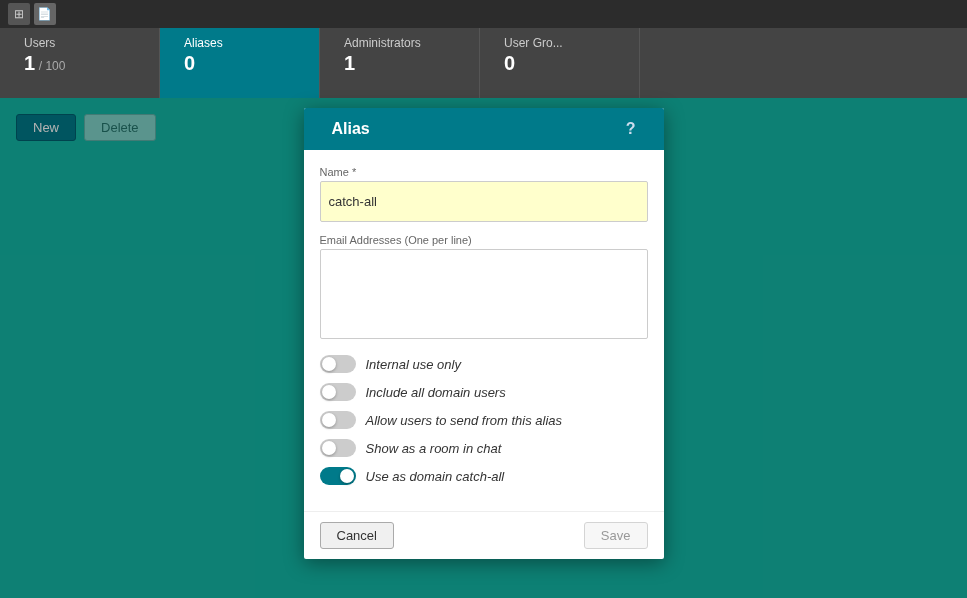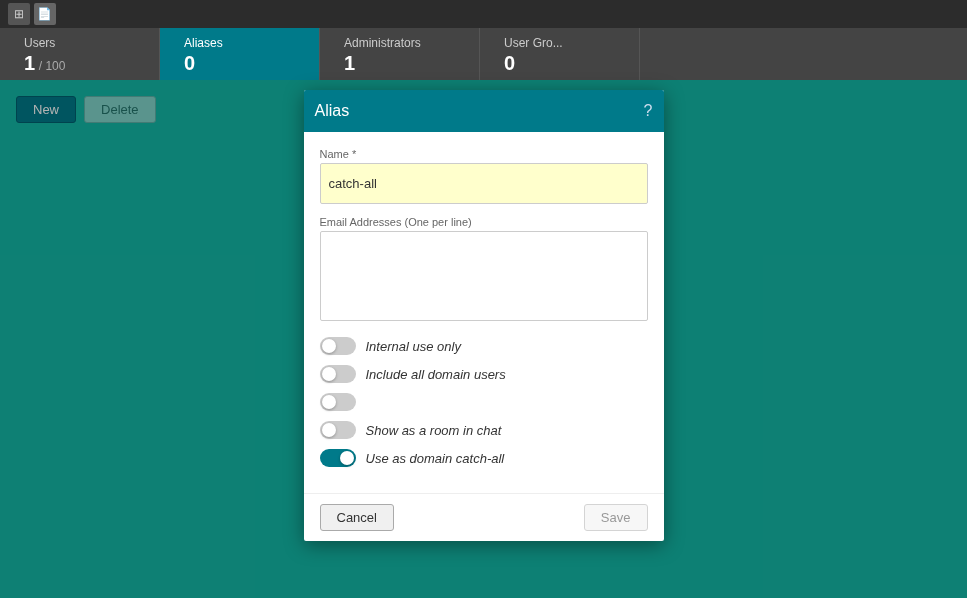--- a/index.html
+++ b/index.html
@@ -20,21 +20,21 @@
       border-radius: 2px;
       display: flex; align-items: center; justify-content: center;
       color: #ccc; font-size: 12px;
     }
     .top-bar-icon.active { background: #666; }
 
     
     .stats-bar {
       background: #444;
       display: flex;
-      height: 52px;
+      height: 70px;
     }
     .stat-tab {
       padding: 8px 24px;
       min-width: 160px;
       color: #ccc;
       font-size: 13px;
       border-right: 1px solid #555;
       cursor: pointer;
     }
     .stat-tab.active {
@@ -93,26 +93,26 @@
     .modal {
       background: #fff;
       width: 360px;
       border-radius: 2px;
       box-shadow: 0 4px 20px rgba(0,0,0,0.4);
       overflow: hidden;
     }
     .modal-header {
       background: #007a8a;
       color: #fff;
-      padding: 12px 11px;
+      padding: 12px 28px;
       display: flex;
       justify-content: space-between;
       align-items: center;
       font-size: 16px;
-      font-weight: normal;
+      font-weight: bold;
     }
     .modal-help {
       color: #cde;
       font-size: 16px;
       cursor: pointer;
     }
     .modal-body {
       padding: 16px;
     }
 
@@ -269,20 +269,21 @@
           </div>
           <span class="toggle-label">Include all domain users</span>
         </div>
 
         <div class="toggle-row">
           <div class="toggle">
             <div class="toggle-track off">
               <div class="toggle-knob"></div>
             </div>
           </div>
+          <span class="toggle-label">Allow users to send from this alias</span>
         </div>
 
 
         <div class="toggle-row">
           <div class="toggle">
             <div class="toggle-track off">
               <div class="toggle-knob"></div>
             </div>
           </div>
           <span class="toggle-label">Show as a room in chat</span>

